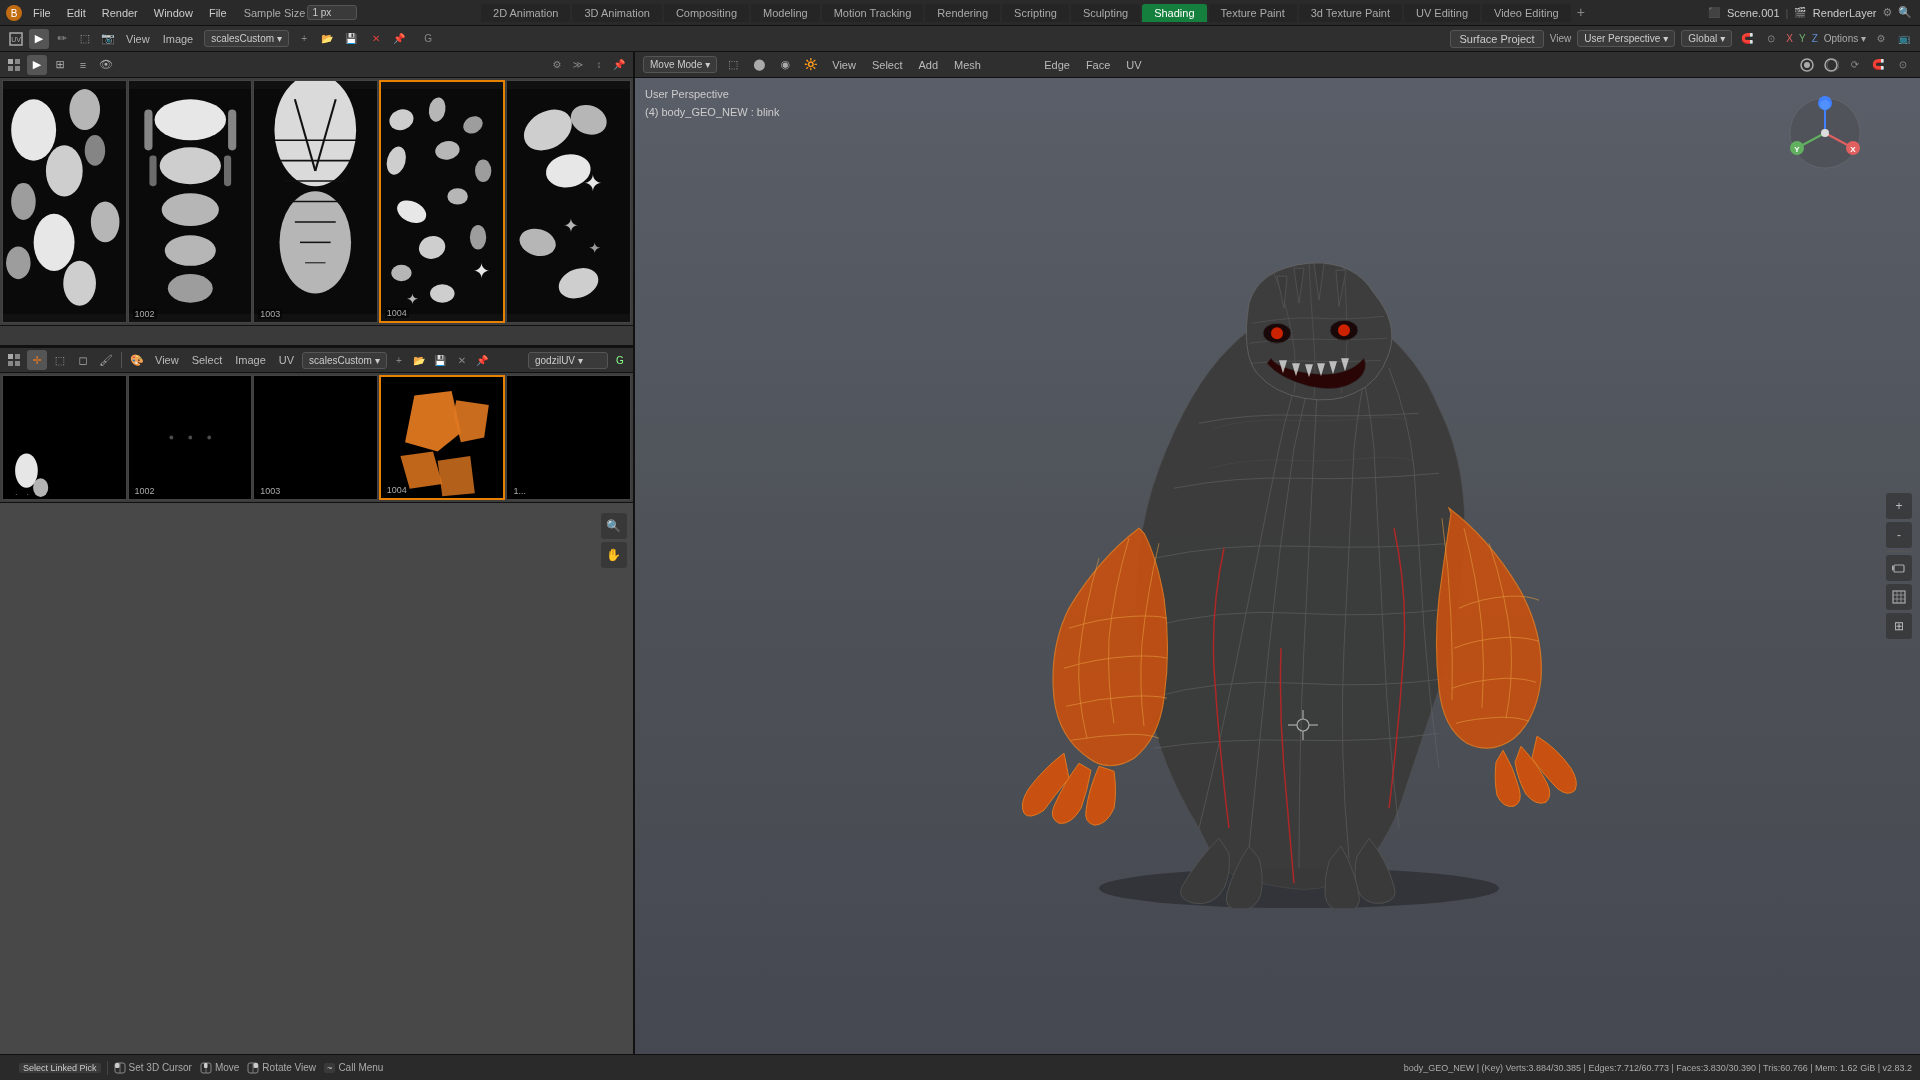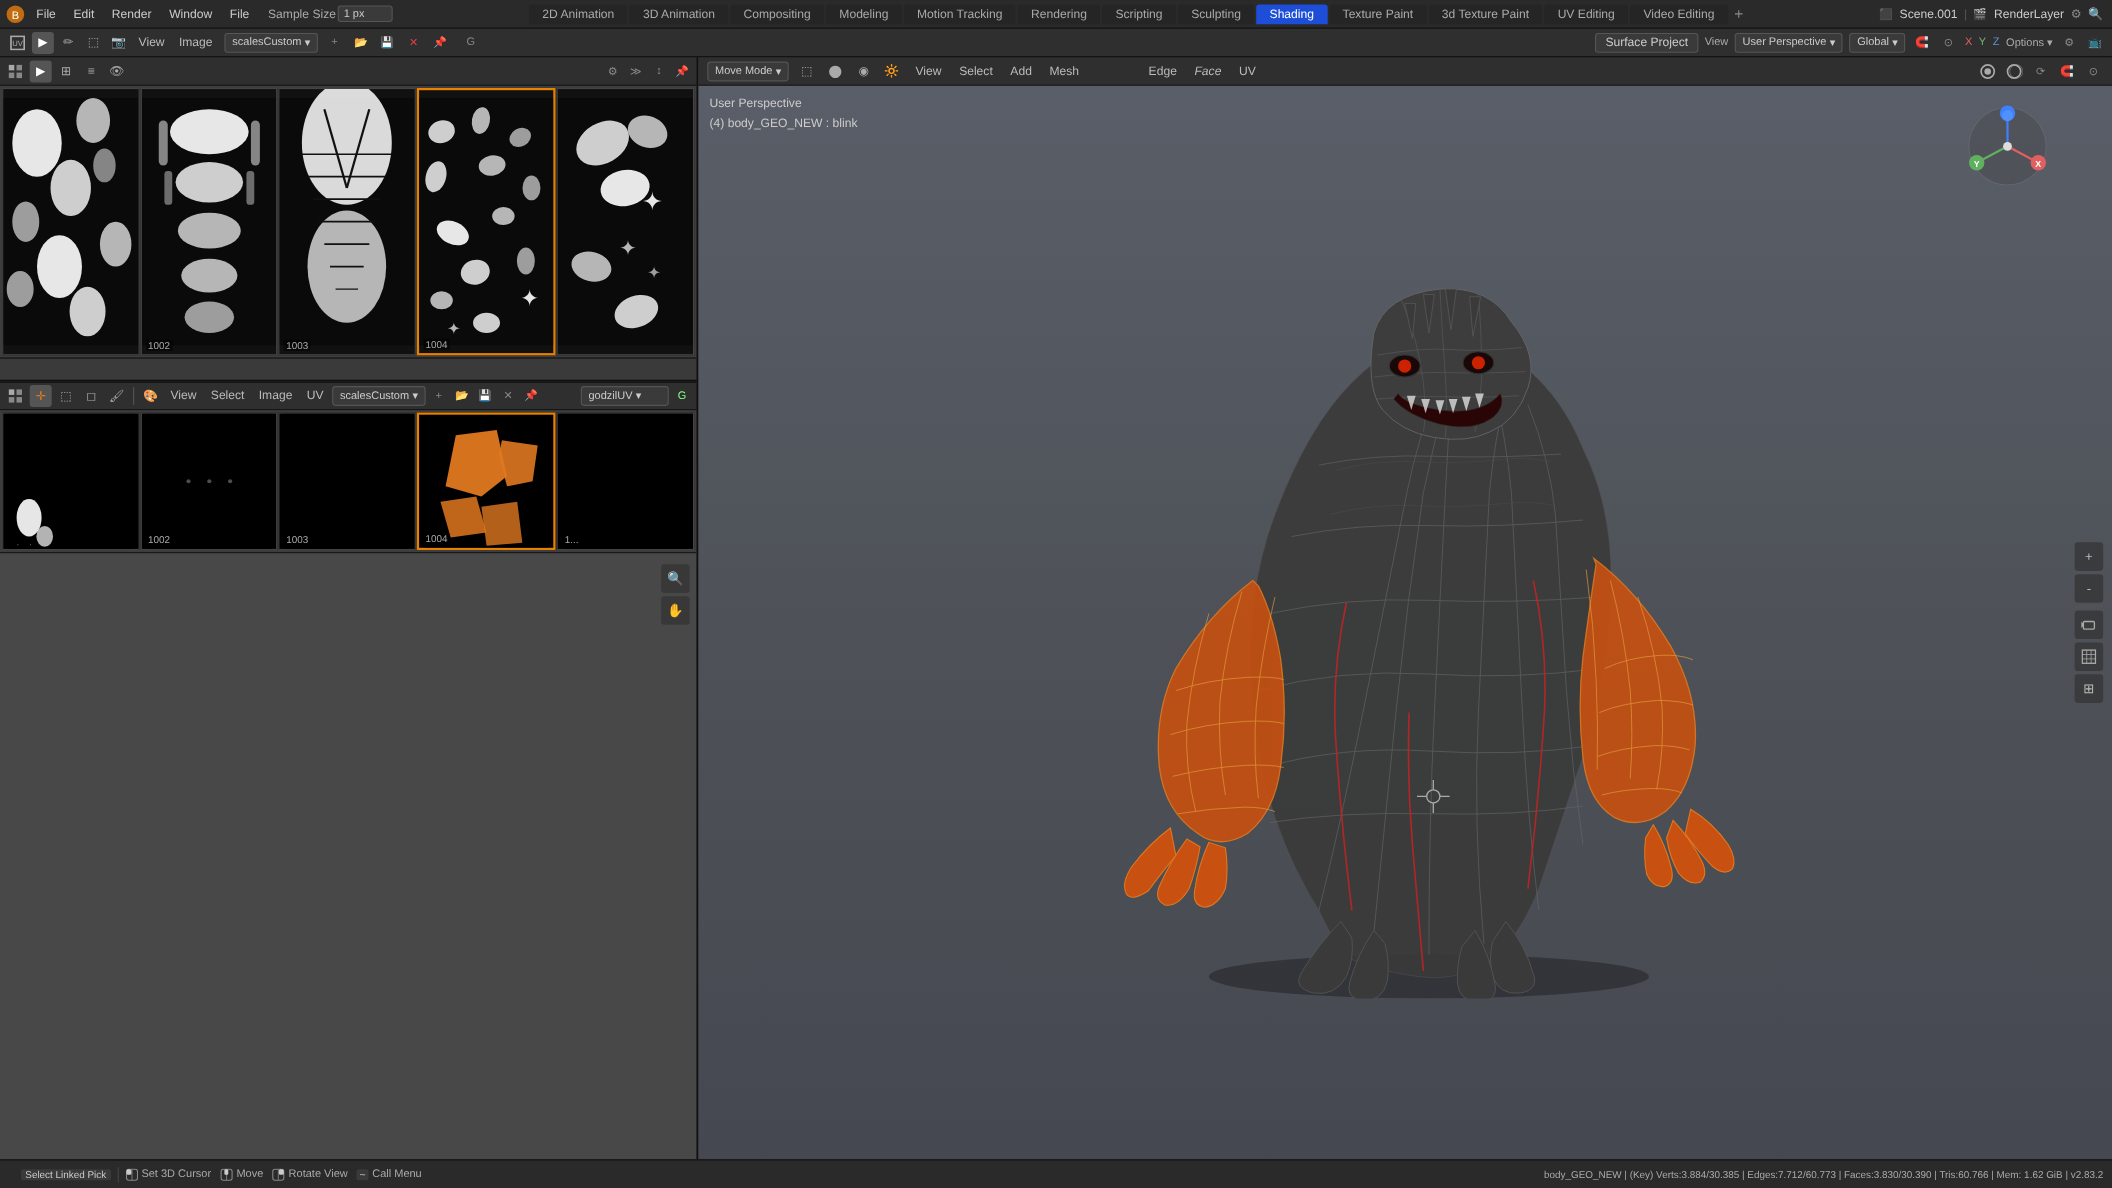--- a/index.html
+++ b/index.html
@@ -49,21 +49,21 @@
     }
     .workspace-tab {
       padding: 3px 12px;
       font-size: 11px;
       color: #aaa;
       cursor: pointer;
       border-radius: 3px 3px 0 0;
       background: #252525;
     }
     .workspace-tab.active {
-      background: #1d4ed8;
+      background: #15803d;
       color: #fff;
     }
     .top-menu-right {
       display: flex;
       align-items: center;
       gap: 6px;
       padding-right: 8px;
       font-size: 11px;
       color: #ccc;
     }
@@ -555,21 +555,21 @@
       <div class="toolbar-btn">⬤</div>
       <div class="toolbar-btn">◉</div>
       <div class="toolbar-btn">🔆</div>
 
       <span class="panel-menu-item" style="color:#bbb; font-size:11px;">View</span>
       <span class="panel-menu-item" style="color:#bbb; font-size:11px;">Select</span>
       <span class="panel-menu-item" style="color:#bbb; font-size:11px;">Add</span>
       <span class="panel-menu-item" style="color:#bbb; font-size:11px;">Mesh</span>
       <span class="panel-menu-item" style="color:#bbb; font-size:11px;margin-top:48px;">Vertex</span>
       <span class="panel-menu-item" style="color:#bbb; font-size:11px;">Edge</span>
-      <span class="panel-menu-item" style="color:#bbb; font-size:11px;font-style:italic;">Face</span>
+      <span class="panel-menu-item" style="color:#bbb; font-size:11px;">Face</span>
       <span class="panel-menu-item" style="color:#bbb; font-size:11px;">UV</span>
 
       <div style="flex:1;"></div>
 
       <div class="icon-btn" style="gap:2px;">
         <svg width="16" height="16" viewBox="0 0 16 16">
             <circle cx="8" cy="8" r="6" fill="none" stroke="#aaa" stroke-width="1.5"></circle>
             <circle cx="8" cy="8" r="3" fill="#aaa"></circle>
           </svg>
       </div>

